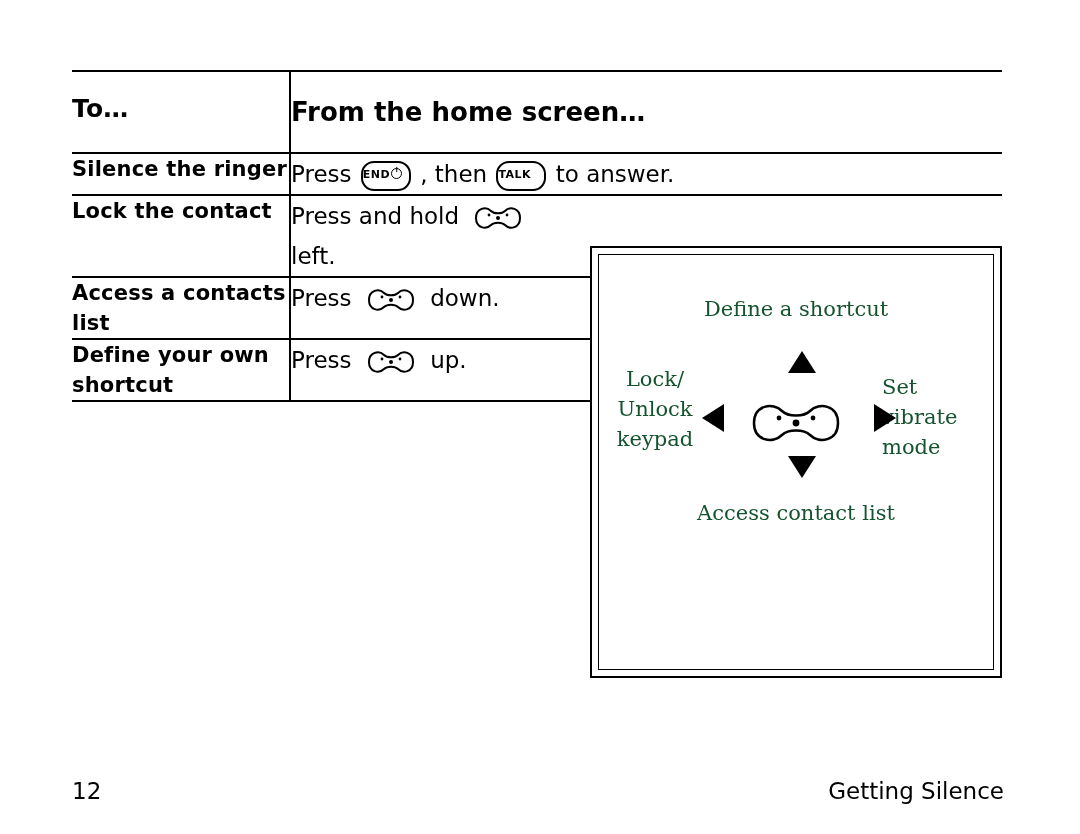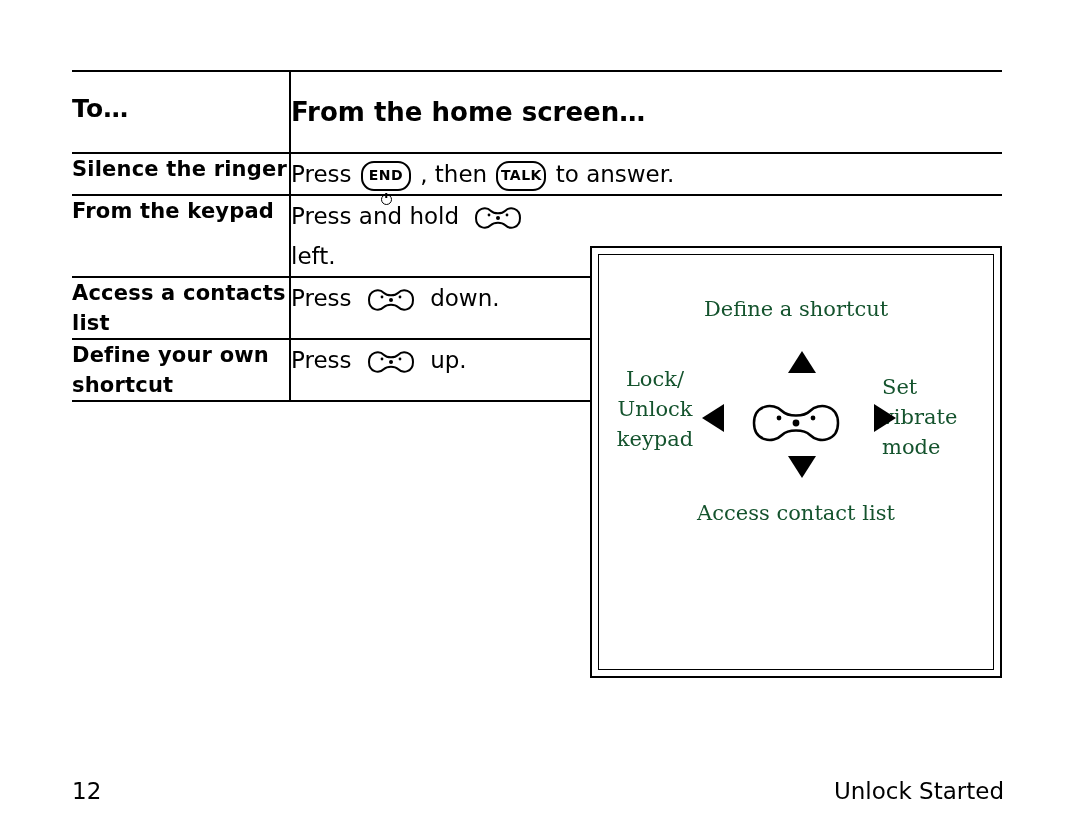--- a/index.html
+++ b/index.html
@@ -73,24 +73,24 @@
     display: inline-block;
     vertical-align: middle;
     position: relative;
   }
 
   .key-oval {
     width: 46px;
     height: 26px;
     border: 2px solid #000;
     border-radius: 13px;
-    font-size: 14px;
+    font-size: 11px;
     font-weight: bold;
     line-height: 24px;
-    text-align: center;
+    text-align: left;
     letter-spacing: 0.5px;
     font-family: "DejaVu Sans", sans-serif;
     margin: 0 2px;
   }
   .key-oval .dot {
     display: inline-block;
     width: 9px; height: 9px;
     border: 1.5px solid #000;
     border-radius: 50%;
     vertical-align: -1px;
@@ -214,21 +214,21 @@
           <span>Press</span>
           <span class="glyph key-oval"><span>END</span><span class="dot"></span></span>
           <span>, then</span>
           <span class="glyph key-oval"><span>TALK</span></span>
           <span>to answer.</span>
         </td>
       </tr>
 
       <tr>
         <td class="cell-label hline">
-          <span>From the keypad</span>
+          <span>Lock the contact</span>
         </td>
         <td class="cell-body hline">
           <span>Press and hold</span>
           <span class="glyph nav-glyph">
             <svg viewBox="0 0 56 34" width="56" height="34" aria-hidden="true">
               <path d="M6 17 C6 7, 16 5, 21 10 C24 13, 32 13, 35 10 C40 5, 50 7, 50 17 C50 27, 40 29, 35 24 C32 21, 24 21, 21 24 C16 29, 6 27, 6 17 Z" fill="none" stroke="#000" stroke-width="2"></path>
               <circle cx="28" cy="17" r="2" fill="#000"></circle>
               <circle cx="19" cy="14" r="1.4" fill="#000"></circle>
               <circle cx="37" cy="14" r="1.4" fill="#000"></circle>
             </svg>
@@ -305,16 +305,16 @@
         <path d="M10 31 C10 13, 29 10, 38 19 C44 25, 60 25, 66 19 C75 10, 94 13, 94 31 C94 49, 75 52, 66 43 C60 37, 44 37, 38 43 C29 52, 10 49, 10 31 Z" fill="none" stroke="#000" stroke-width="2.5"></path>
         <circle cx="52" cy="31" r="3.4" fill="#000"></circle>
         <circle cx="35" cy="26" r="2.4" fill="#000"></circle>
         <circle cx="69" cy="26" r="2.4" fill="#000"></circle>
       </svg>
     </div>
   </div>
 
   <div class="footer">
     <span class="pagenum">12</span>
-    <span class="sect">Unlock Started</span>
+    <span class="sect">Getting Silence</span>
   </div>
 
 </div>
 
 </body></html>

